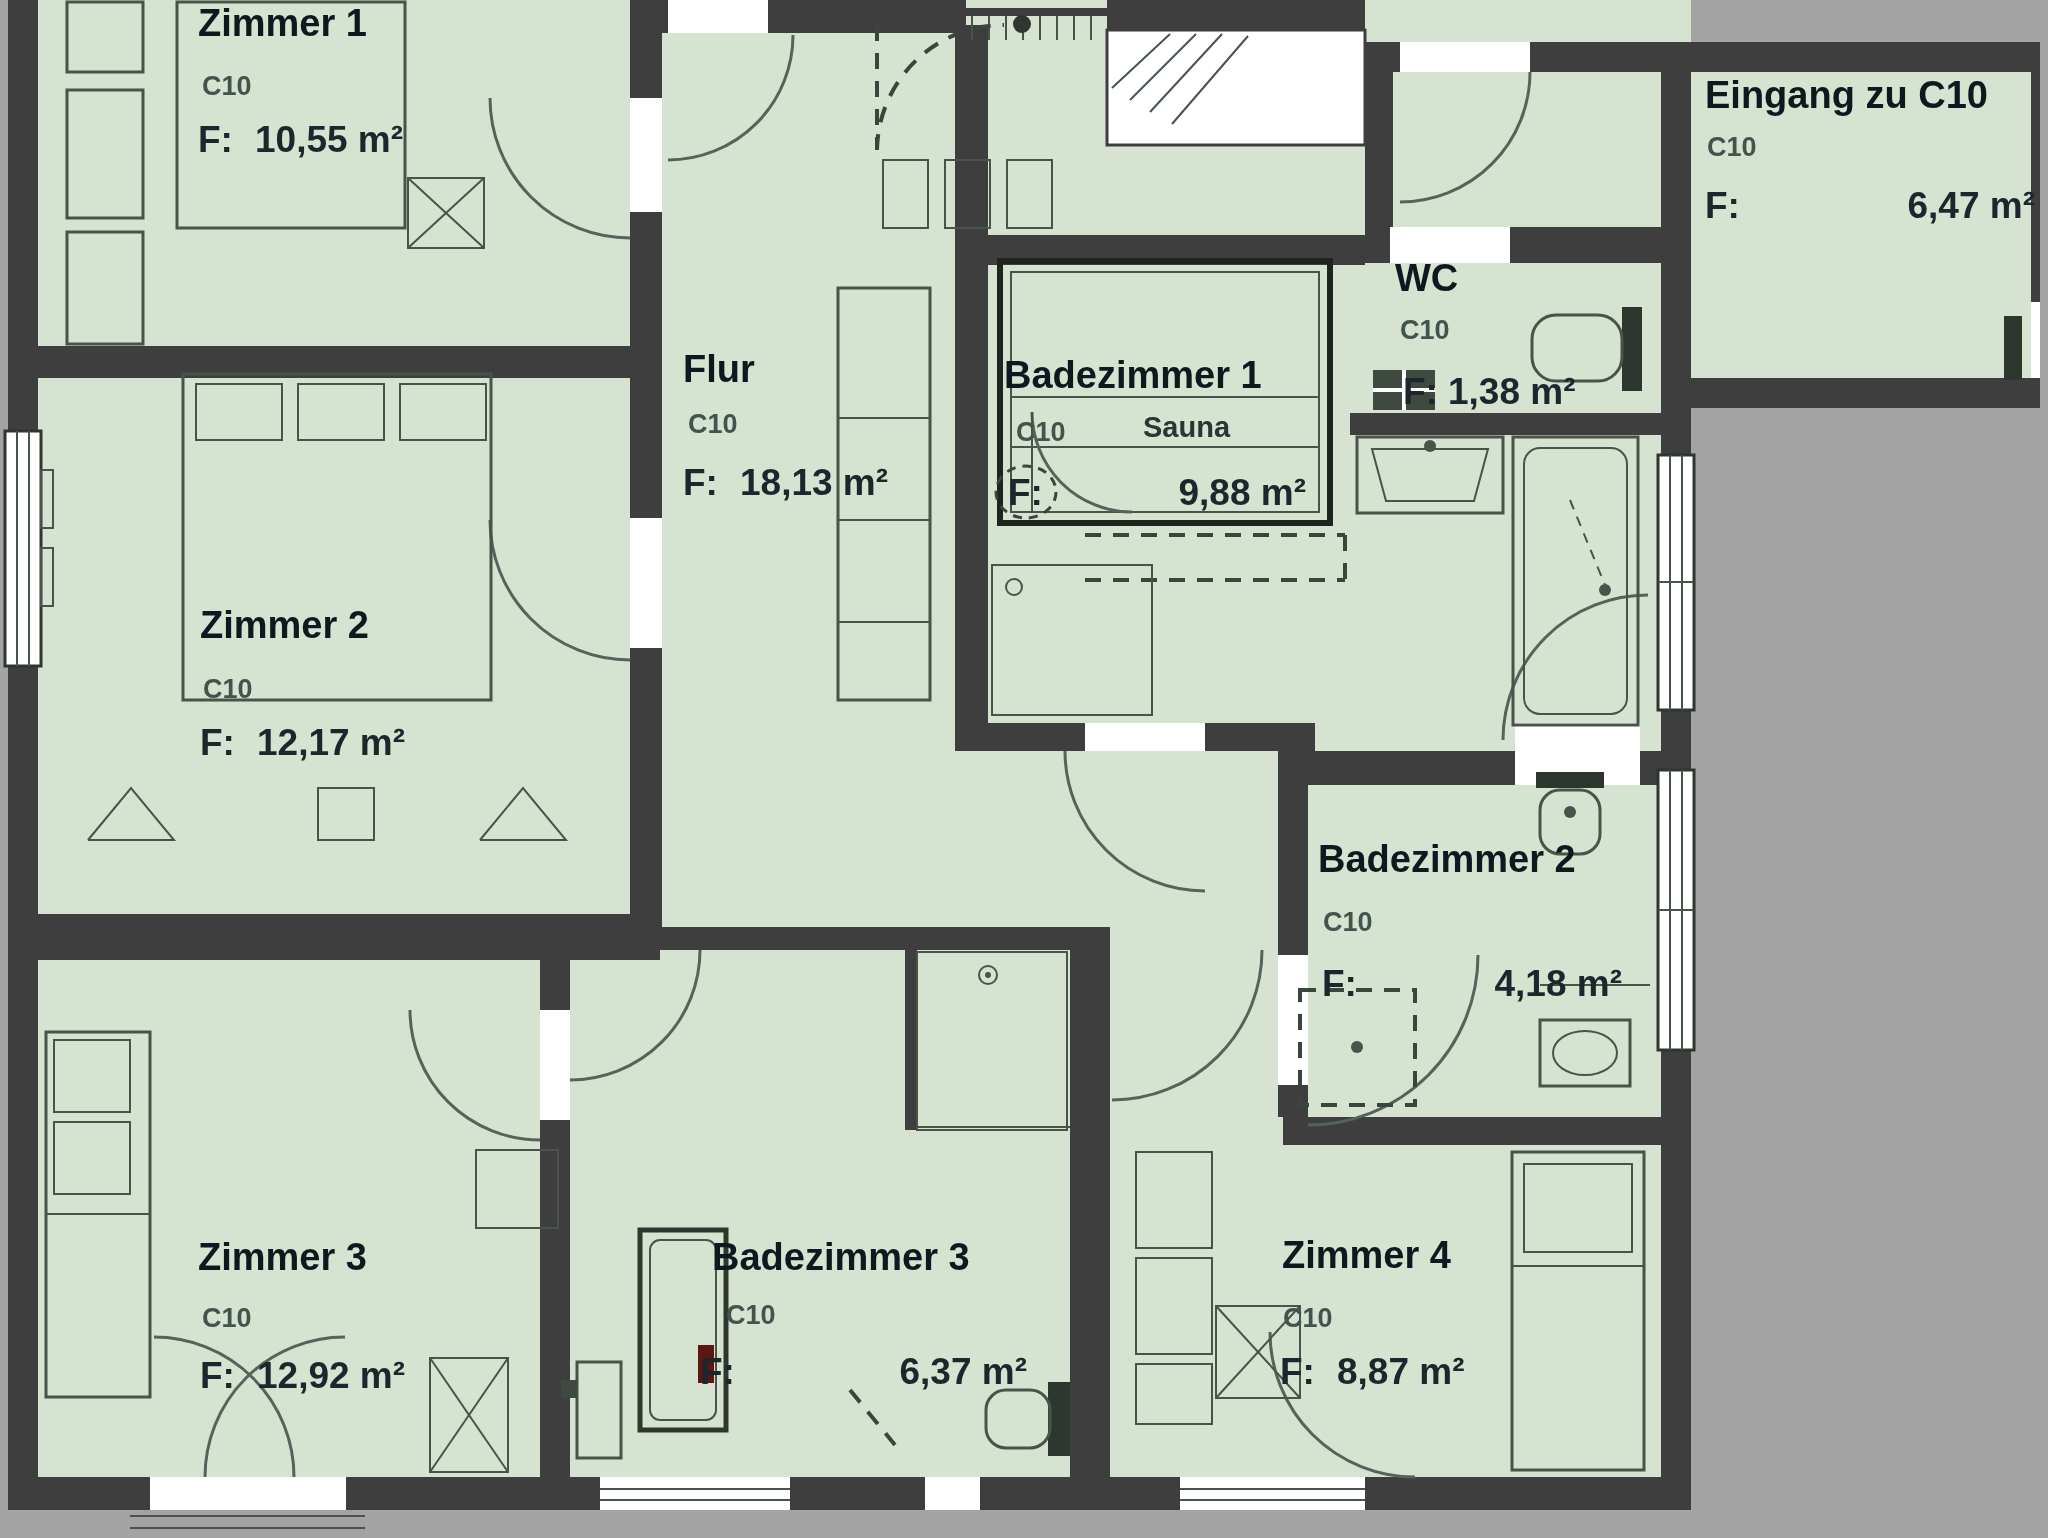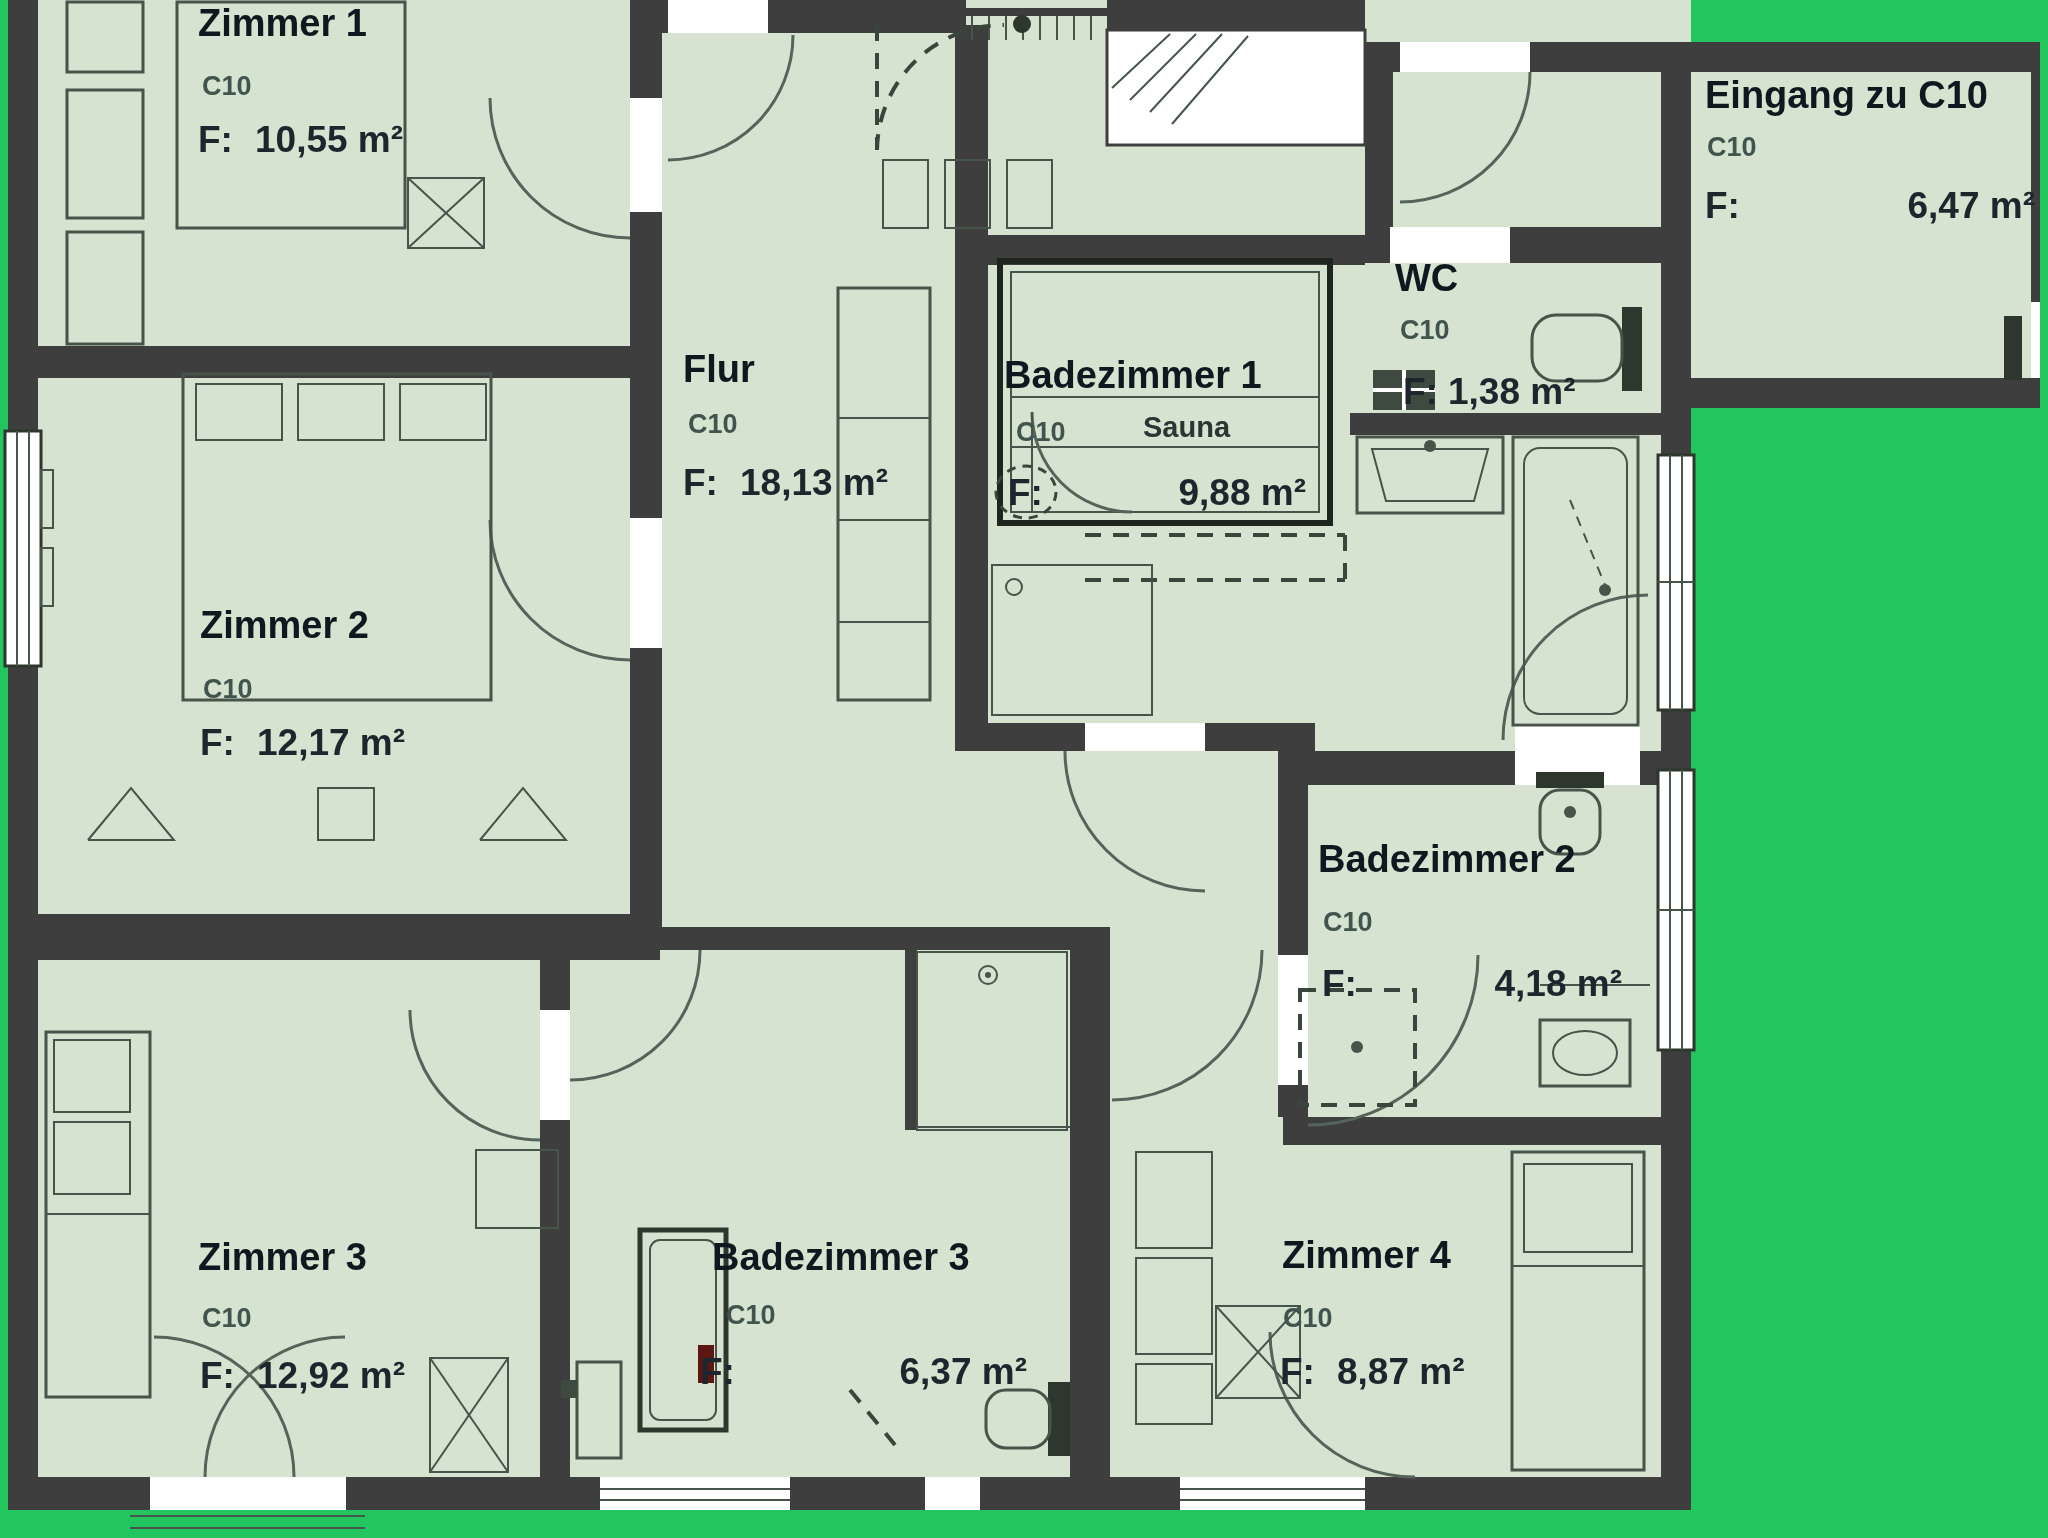--- a/index.html
+++ b/index.html
@@ -1,16 +1,16 @@
 <!DOCTYPE html>
 <html><head>
 <meta charset="utf-8">
 <style>
   html,body{margin:0;padding:0;background:#ffffff;}
-  .stage{position:relative;width:2048px;height:1538px;background:#22c55e;overflow:hidden;
+  .stage{position:relative;width:2048px;height:1538px;background:#a3a3a3;overflow:hidden;
          font-family:"Liberation Sans", sans-serif;}
   svg{display:block}
   text{font-family:"Liberation Sans", sans-serif;}
   .room-title{font-size:38px;font-weight:bold;fill:#10181f;}
   .room-unit{font-size:27px;font-weight:bold;fill:#41544d;}
   .room-area{font-size:37px;font-weight:bold;fill:#1c262c;}
   .sub-label{font-size:29px;font-weight:bold;fill:#2a3633;}
   .wall{fill:#3e3e3e;stroke:none;}
   .open{fill:#ffffff;stroke:none;}
   .furn{fill:none;stroke:#46544a;stroke-width:3;}

